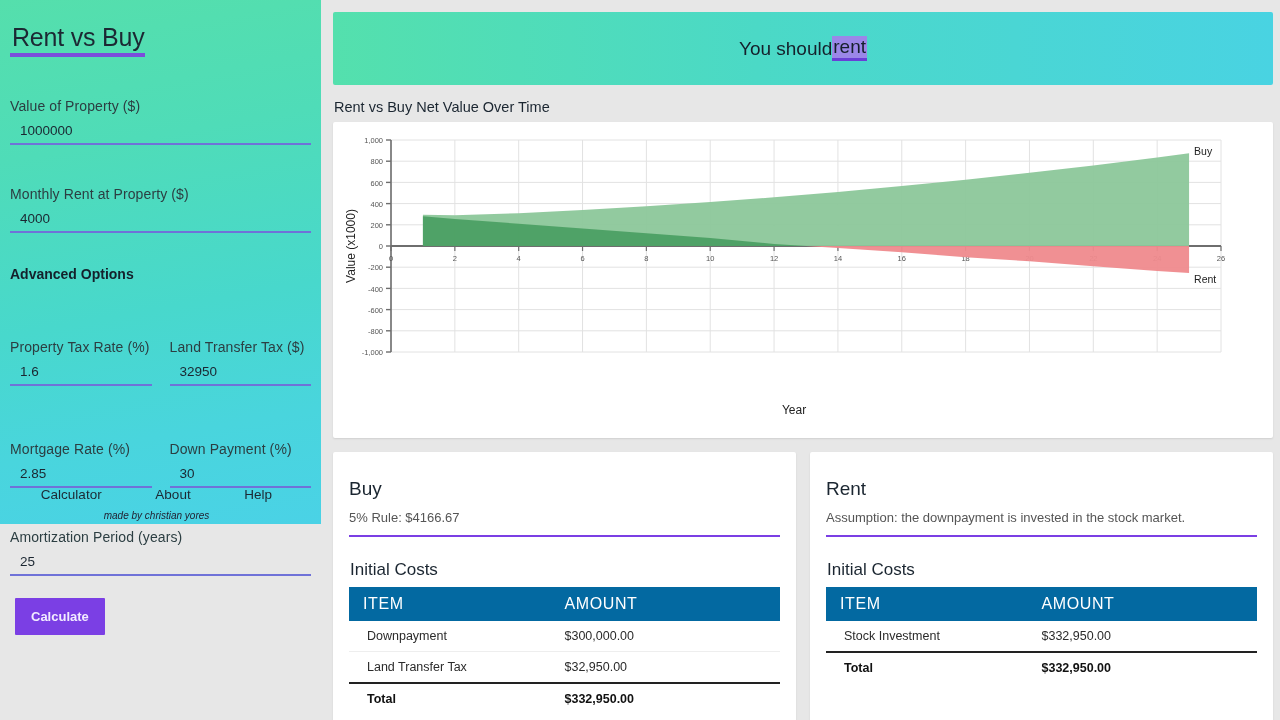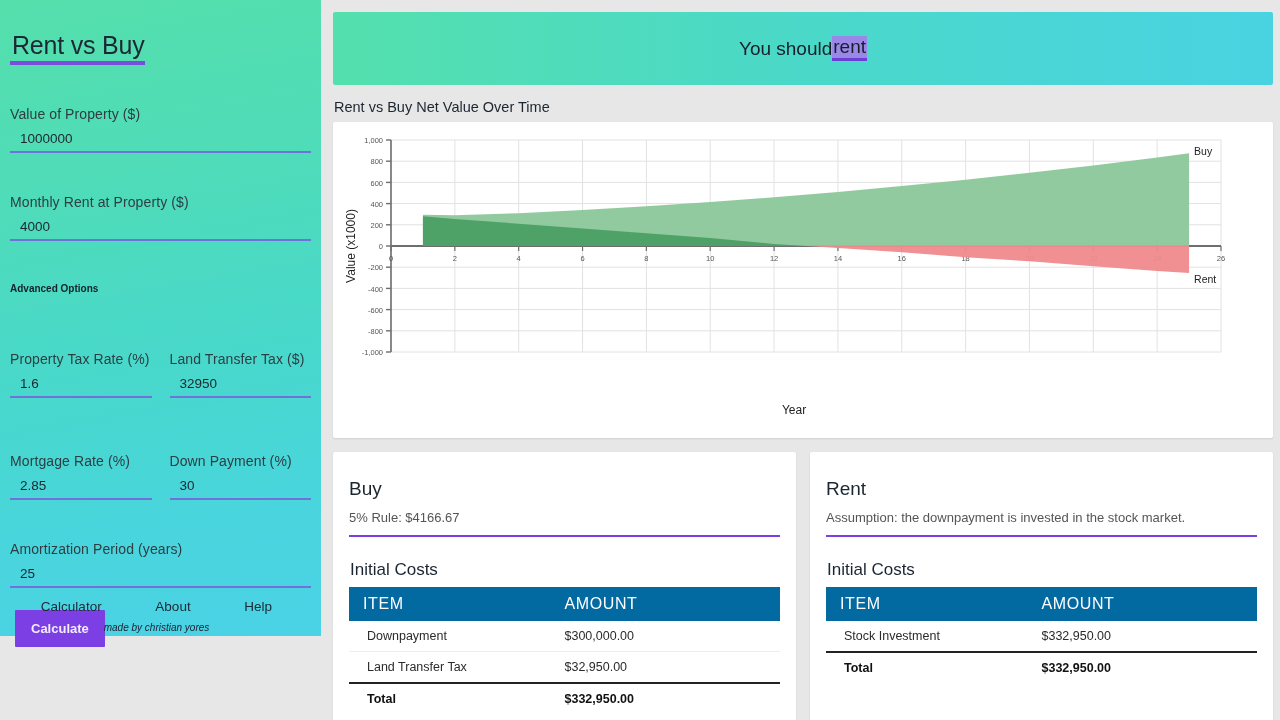--- a/index.html
+++ b/index.html
@@ -6,24 +6,24 @@
   html, body {
     width: 1280px; height: 720px;
     overflow: hidden;
     background: #e7e7e7;
     font-family: "Liberation Sans", sans-serif;
   }
   .app { display: flex; width: 1280px; height: 720px; }
 
   
   .sidebar {
-    width: 321px; height: 636px; flex: 0 0 321px;
+    width: 321px; height: 524px; flex: 0 0 321px;
     background: linear-gradient(170deg, #55dfac 0%, #4fdcb8 28%, #48d8cc 58%, #49d5dd 80%, #4ad2e6 100%);
     position: relative;
-    padding: 8px 10px;
+    padding: 0 10px;
   }
   .app-title {
     font-size: 25px; color: #1c2833; font-weight: 400;
     padding: 22px 0 0 2px; display: inline-block;
     letter-spacing: -0.2px;
     border-bottom: 4px solid #7b4ddb;
     line-height: 1.25;
   }
   .field { margin-top: 14px; }
   .field-label {
@@ -32,22 +32,22 @@
   .field-input {
     width: 100%;
     border: none; outline: none; background: transparent;
     border-bottom: 2px solid #6f72d8;
     font-family: "Liberation Sans", sans-serif;
     font-size: 13.5px; color: #1b2631;
     padding: 6px 0 5px 10px;
     margin-top: 3px;
   }
   .adv-title {
-    font-size: 10px; font-weight: bold; color: #14212b;
-    margin-top: 42px; margin-bottom: 2px;
+    font-size: 14px; font-weight: bold; color: #14212b;
+    margin-top: 33px; margin-bottom: 2px;
   }
   .grid2 { display: flex; gap: 18px; }
   .grid2 .field { flex: 1 1 0; }
   .calc-btn {
     margin-top: 22px; margin-left: 5px;
     background: #7b3fe4; color: #f2ecff;
     border: none; font-family: "Liberation Sans", sans-serif;
     font-size: 13px; padding: 11px 16px; cursor: pointer;
     border-radius: 1px;
     font-weight: bold;

